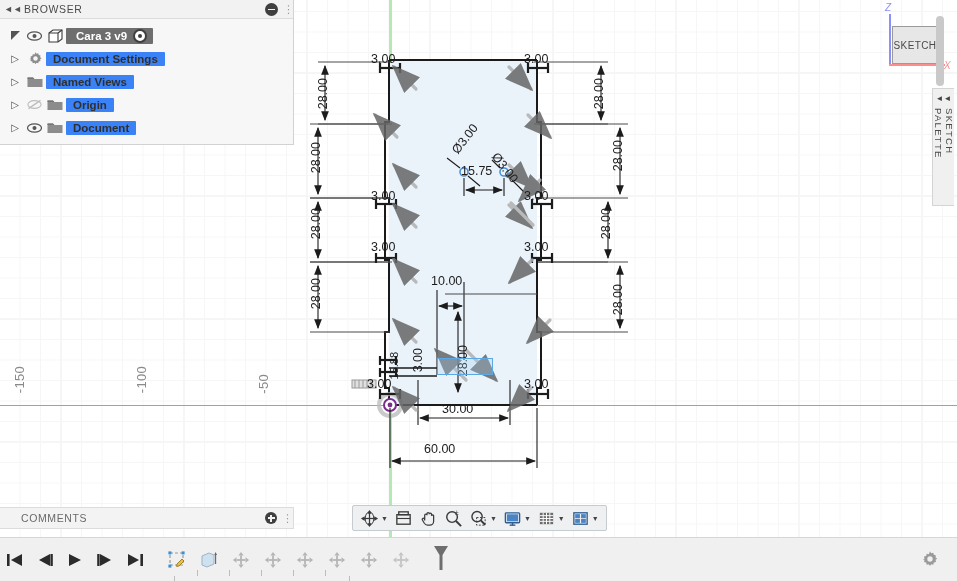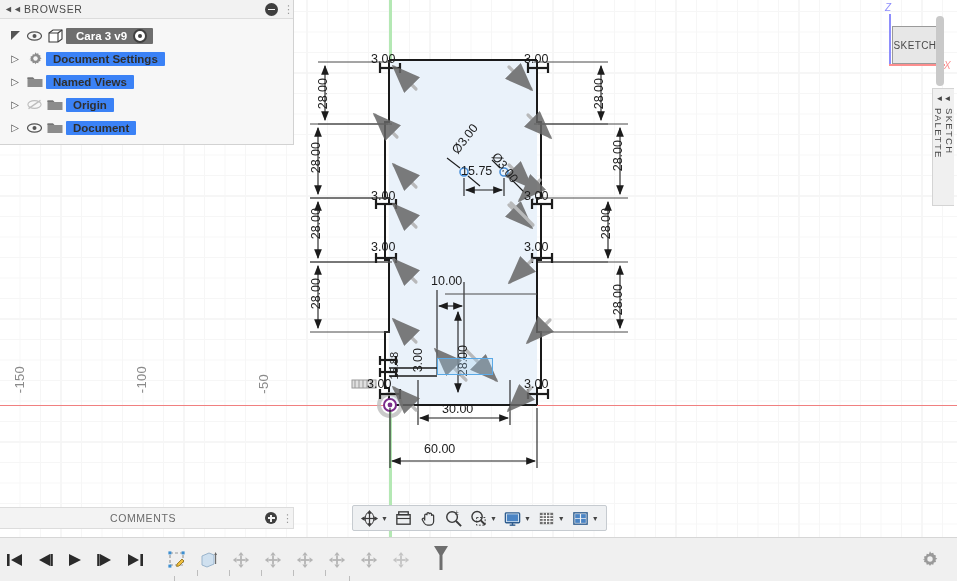--- a/index.html
+++ b/index.html
@@ -92,21 +92,21 @@
   }
   .radio::after {
     content:""; position:absolute; left:3px; top:3px; width:4px; height:4px;
     border-radius:50%; background:#3f3f3f;
   }
 
   
   #comments {
     position: absolute; left: 0; top: 507px; width: 294px; height: 22px;
     background: rgba(242,242,242,.95); border: 1px solid #dcdcdc; border-left:none;
-    display: flex; align-items: center; padding: 0 5px; text-align: center;
+    display: flex; align-items: center; padding: 0 5px;
   }
   .cm-title { font-size: 10.5px; color: #6a6a6a; letter-spacing: .6px; flex: 1; margin-left: 16px;}
   .cm-plus {
     width: 12px; height: 12px; border-radius: 50%; background: #3f3f3f; position: relative; cursor:pointer;
   }
   .cm-plus::before, .cm-plus::after {
     content:""; position:absolute; background:#f2f2f2;
   }
   .cm-plus::before { left:2.5px; top:5.2px; width:7px; height:1.6px; }
   .cm-plus::after  { left:5.2px; top:2.5px; width:1.6px; height:7px; }

